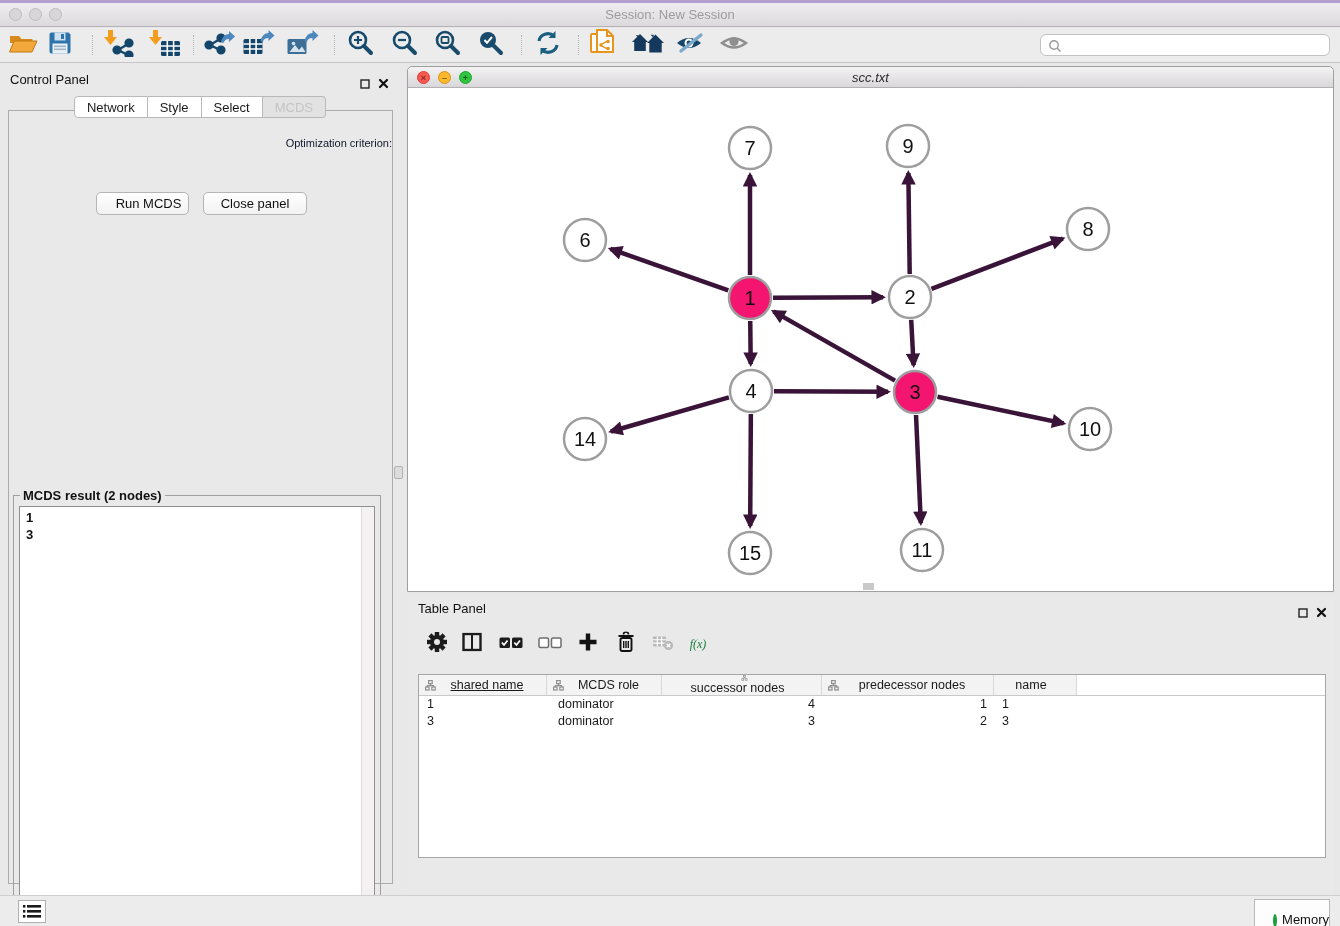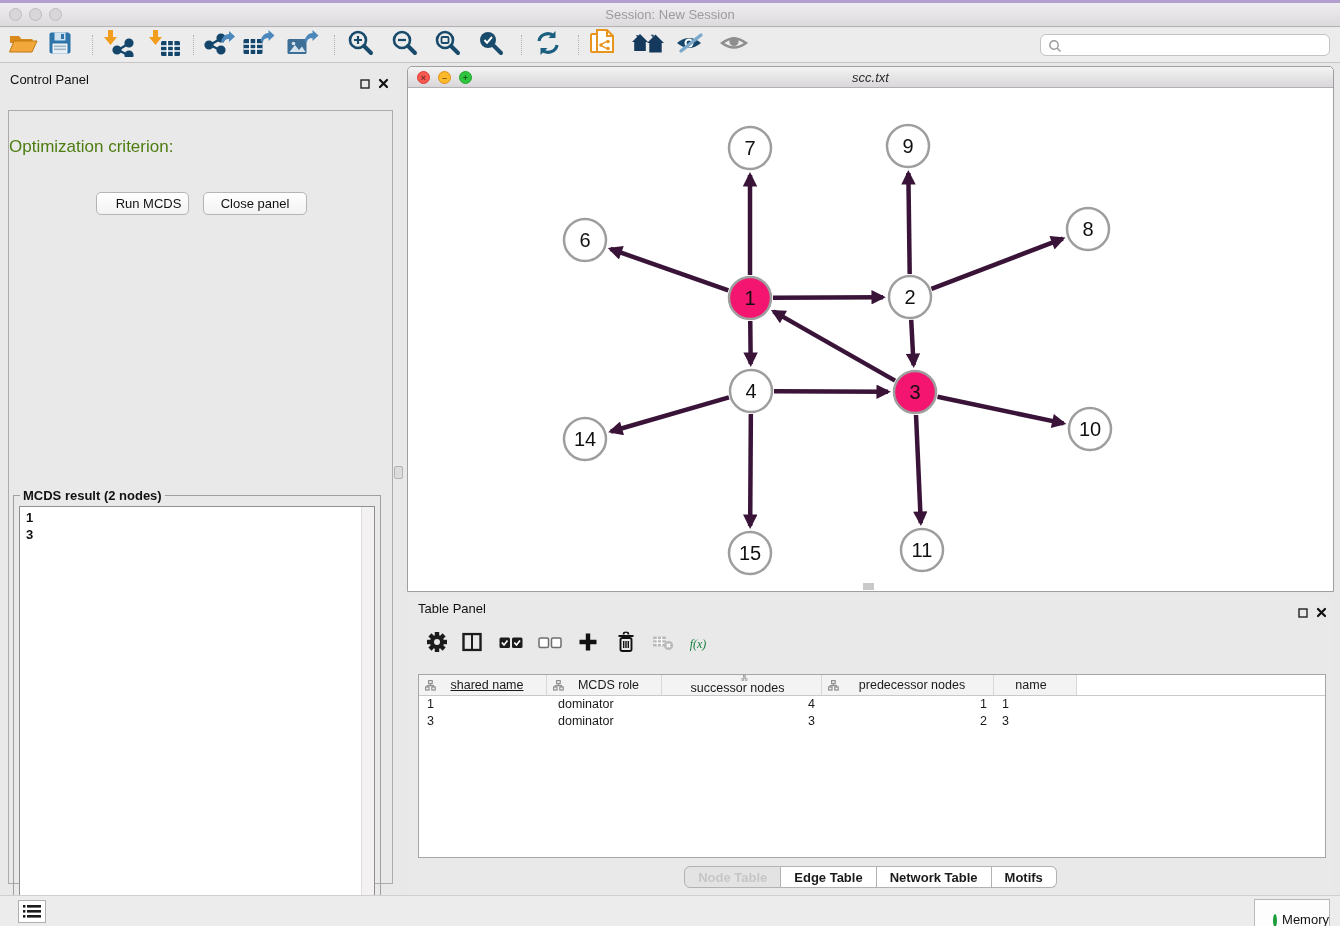--- a/index.html
+++ b/index.html
@@ -25,21 +25,21 @@
 #control-panel { left:0; top:63px; width:400px; height:832px; background:#e9e9e9; }
 #cp-title { left:10px; top:9px; font-size:13px; color:#111; }
 .win-float { width:10px; height:10px; }
 .win-close { width:11px; height:11px; }
 #cp-tabs { top:33px; left:0; width:400px; height:22px; text-align:center; z-index:3; }
 .cptab { display:inline-block; height:22px; line-height:21px; padding:0 12px; font-size:13px; background:#fff; border:1px solid #b9b9b9; border-left:none; vertical-align:top; color:#1a1a1a; }
 .cptab:first-child { border-left:1px solid #b9b9b9; border-radius:4px 0 0 4px; }
 .cptab:last-child { border-radius:0 4px 4px 0; }
 .cptab.selected { background:#e2e2e2; color:#c4c4c4; }
 #cp-box { left:8px; top:47px; width:385px; height:774px; border:1px solid #acacac; }
-#opt-label { top:26px; width:100%; text-align:left; font-size:17px; color:#4d7c0f; }
+#opt-label { top:26px; width:100%; text-align:right; font-size:11px; color:#0f172a; }
 #criterion-select { left:37px; top:48px; width:310px; height:23px; background:#fff; border:1px solid #b5b5b5; border-radius:4px; font-size:13px; line-height:21px; padding-left:9px; color:#111; }
 #criterion-select svg { position:absolute; right:6px; top:3px; }
 .cp-btn { top:81px; height:23px; background:linear-gradient(#fff,#f2f2f2); border:1px solid #b5b5b5; border-radius:5px; font-size:13px; text-align:center; line-height:21px; color:#111; }
 #run-btn { left:87px; width:93px;padding-left:12px; }
 #close-btn { left:194px; width:104px; }
 #mcds-group { left:4px; top:384px; width:368px; height:442px; border:1px solid #a0a0a0;font-weight:bold; }
 #mcds-legend { position:absolute; top:-8px; left:6px; background:#e9e9e9; padding:0 3px; font-size:13px; color:#111; }
 #mcds-textarea { position:absolute; left:5px; top:10px; right:5px; bottom:5px; background:#fff; border:1px solid #8f8f8f; }
 #mcds-text { position:absolute; left:6px; top:2px; font-size:13px; line-height:17px; white-space:pre; color:#111; }
 #mcds-scroll { position:absolute; right:0; top:0; bottom:0; width:13px; background:#f3f1f2; border-left:1px solid #ddd; }
@@ -247,20 +247,21 @@
   <div class="abs" style="left:360px; top:12px">
     <svg class="win-float" viewBox="0 0 10 10">
         <rect x="1" y="1" width="8" height="8" fill="none" stroke="#222" stroke-width="1.4"></rect>
       </svg>
   </div>
   <div class="abs" style="left:378px; top:12px">
     <svg class="win-close" viewBox="0 0 11 11">
         <path d="M2 2 L9 9 M9 2 L2 9" stroke="#111" stroke-width="2.2" stroke-linecap="round"></path>
       </svg>
   </div>
+  <div id="cp-tabs" class="abs"><div class="cptab">Network</div><div class="cptab">Style</div><div class="cptab">Select</div><div class="cptab selected">MCDS</div></div>
   <div id="cp-box" class="abs">
     <div id="opt-label" class="abs">Optimization criterion:</div>
     <div id="run-btn" class="cp-btn abs">Run MCDS</div>
     <div id="close-btn" class="cp-btn abs">Close panel</div>
     <div id="mcds-group" class="abs">
       <div id="mcds-legend">MCDS result (2 nodes)</div>
       <div id="mcds-textarea">
         <div id="mcds-text">1
 3</div>
         <div id="mcds-scroll"></div>
@@ -489,21 +490,20 @@
         </div>
         <div class="t-row">
           <div class="t-cell" style="width: 128px; text-align: left; padding: 0px 0px 0px 8px;">3</div>
           <div class="t-cell" style="width: 115px; text-align: left; padding: 0px 0px 0px 11px;">dominator</div>
           <div class="t-cell" style="width: 160px; text-align: right; padding: 0px 7px 0px 0px;">3</div>
           <div class="t-cell" style="width: 172px; text-align: right; padding: 0px 7px 0px 0px;">2</div>
           <div class="t-cell" style="width: 83px; text-align: left; padding: 0px 0px 0px 8px;">3</div>
         </div>
       </div>
   </div>
-  <div id="tp-tabs" class="abs"><div class="tptab selected">Node Table</div><div class="tptab">Edge Table</div><div class="tptab">Network Table</div><div class="tptab">Motifs</div></div>
 </div>
 
 <div id="status-bar" class="abs">
   <div id="list-btn" class="abs">
     <svg width="18" height="15" viewBox="0 0 18 15" style="margin-top:3px">
         <g fill="#1c1c1c">
           <rect x="0" y="1" width="2.4" height="2.6"></rect>
           <rect x="4" y="1" width="14" height="2.6"></rect>
           <rect x="0" y="6" width="2.4" height="2.6"></rect>
           <rect x="4" y="6" width="14" height="2.6"></rect>

